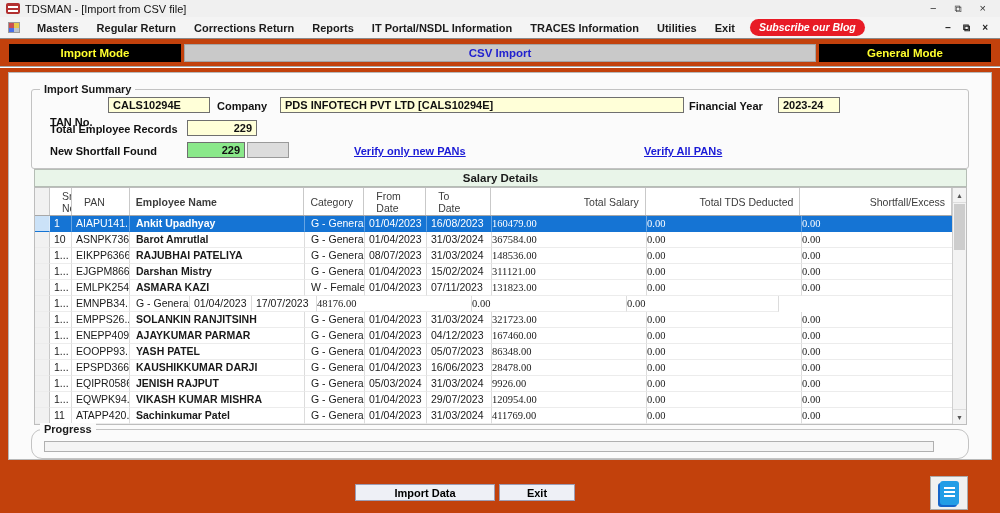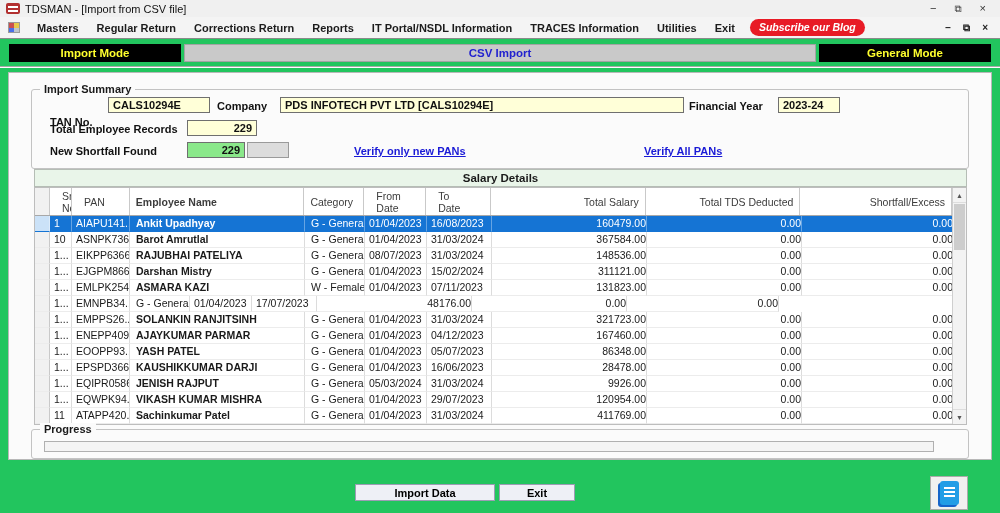--- a/index.html
+++ b/index.html
@@ -1,17 +1,17 @@
 <!DOCTYPE html>
 <html><head>
 <meta charset="utf-8">
 <style>
   * { margin:0; padding:0; box-sizing:border-box; }
   body { width:1000px; height:513px; font-family:"Liberation Sans", sans-serif; background:#f0f0f0; overflow:hidden; }
-  .screen { position:relative; width:1000px; height:513px; background:#22c55e; }
+  .screen { position:relative; width:1000px; height:513px; background:#c2410c; }
 
   
   .titlebar { position:absolute; top:0; left:0; right:0; height:17px; display:flex; align-items:center; padding:0 6px; background:#f0f0f0; }
   .app-icon { width:14px; height:11px; background:#b23030; border-radius:2px; margin-right:5px; position:relative; flex:0 0 auto; }
   .app-icon::before { content:""; position:absolute; left:2px; right:2px; top:3px; height:2px; background:#fff; box-shadow:0 4px 0 #fff; }
   .title-text { font-size:11px; color:#111; }
   .win-controls { margin-left:auto; display:flex; align-items:center; gap:18px; padding-right:8px; }
   .win-btn { font-size:11px; color:#333; line-height:11px; cursor:default; }
   .restore-glyph { font-size:10px; }
 
@@ -50,42 +50,42 @@
 
   .grid { position:absolute; top:114px; left:25px; width:933px; height:238px; background:#fff; border:1px solid #bdbdbd; }
   .thead { display:flex; height:28px; border-bottom:1px solid #a8a8a8; background:#fff; }
   .th { display:flex; align-items:center; font-size:10.5px; color:#3c3c3c; border-right:1px solid #c9c9c9; padding-left:12px; overflow:hidden; line-height:12px; }
   .th.num { justify-content:flex-end; padding-right:6px; padding-left:0; }
   .th .wrapnarrow { display:inline-block; width:34px; }
   .th .wraptiny { display:inline-block; width:18px; }
   .tbody { position:relative; }
   .tr { display:flex; height:16px; }
   .td { font-size:10.5px; color:#1a1a1a; line-height:15px; border-right:1px solid #dcdcdc; border-bottom:1px solid #ececec; padding-left:4px; overflow:hidden; white-space:nowrap; }
-  .td.num { text-align:right; padding-right:0; padding-left:0; }
+  .td.num { text-align:left; padding-right:0; padding-left:0;font-family:Liberation Serif, serif; }
   .col-gutter { width:15px; background:#f1f1f1; border-right:1px solid #c9c9c9; padding:0; }
   .col-srl { width:22px; }
   .col-pan { width:58px; }
   .col-name { width:175px; padding-left:6px;font-weight:bold; }
   .col-cat { width:60px; padding-left:6px; }
   .col-from { width:62px; }
   .col-to { width:65px; }
   .col-sal { width:155px; }
   .col-tds { width:155px; }
   .col-short { width:152px; }
   .tr.selected .td { background:#1574d4; color:#fff; border-right-color:rgba(255,255,255,.35); border-bottom-color:#1574d4; }
   .tr.selected .col-gutter { background:#cbe2f8; }
 
   .vscroll { position:absolute; top:0; right:0; bottom:0; width:14px; background:#f3f3f3; border-left:1px solid #cfcfcf; }
   .scroll-arrow { position:absolute; left:0; right:0; height:15px; display:flex; align-items:center; justify-content:center; font-size:7px; color:#555; background:#f3f3f3; }
   .scroll-arrow.up { top:0; border-bottom:1px solid #ddd; }
   .scroll-arrow.down { bottom:0; border-top:1px solid #ddd; }
   .scroll-thumb { position:absolute; left:1px; right:1px; top:16px; height:46px; background:#cdcdcd; }
 
   
-  .progress-box { top:356px; left:22px; width:938px; height:30px; }
+  .progress-box { top:356px; left:22px; width:938px; height:30px;border-radius:11px; }
   .progress-track { position:absolute; left:12px; right:34px; top:11px; height:11px; background:#f4f4f4; border:1px solid #b0b0b0; }
   .progress-fill { height:100%; width:0; background:#4cc24c; }
 
   
   .btn { position:absolute; height:17px; background:#eef0f6; border:1px solid #9c9cb4; font-size:11px; font-weight:700; color:#000; display:flex; align-items:center; justify-content:center; font-family:"Liberation Sans", sans-serif; }
   .btn-import { top:484px; left:355px; width:140px; }
   .btn-exit { top:484px; left:499px; width:76px; }
   .chat-btn { position:absolute; top:476px; left:930px; width:38px; height:34px; border:1px solid #ababab; background:#f0f0f0; display:flex; align-items:center; justify-content:center; }
   .doc-icon { width:19px; height:24px; background:#229de6; border-radius:3px; box-shadow:-2px 2px 0 #1565c9; position:relative; }
   .doc-icon::before { content:""; position:absolute; left:4px; right:4px; top:6px; height:2px; background:#fff; box-shadow:0 4px 0 #fff, 0 8px 0 #fff; }

